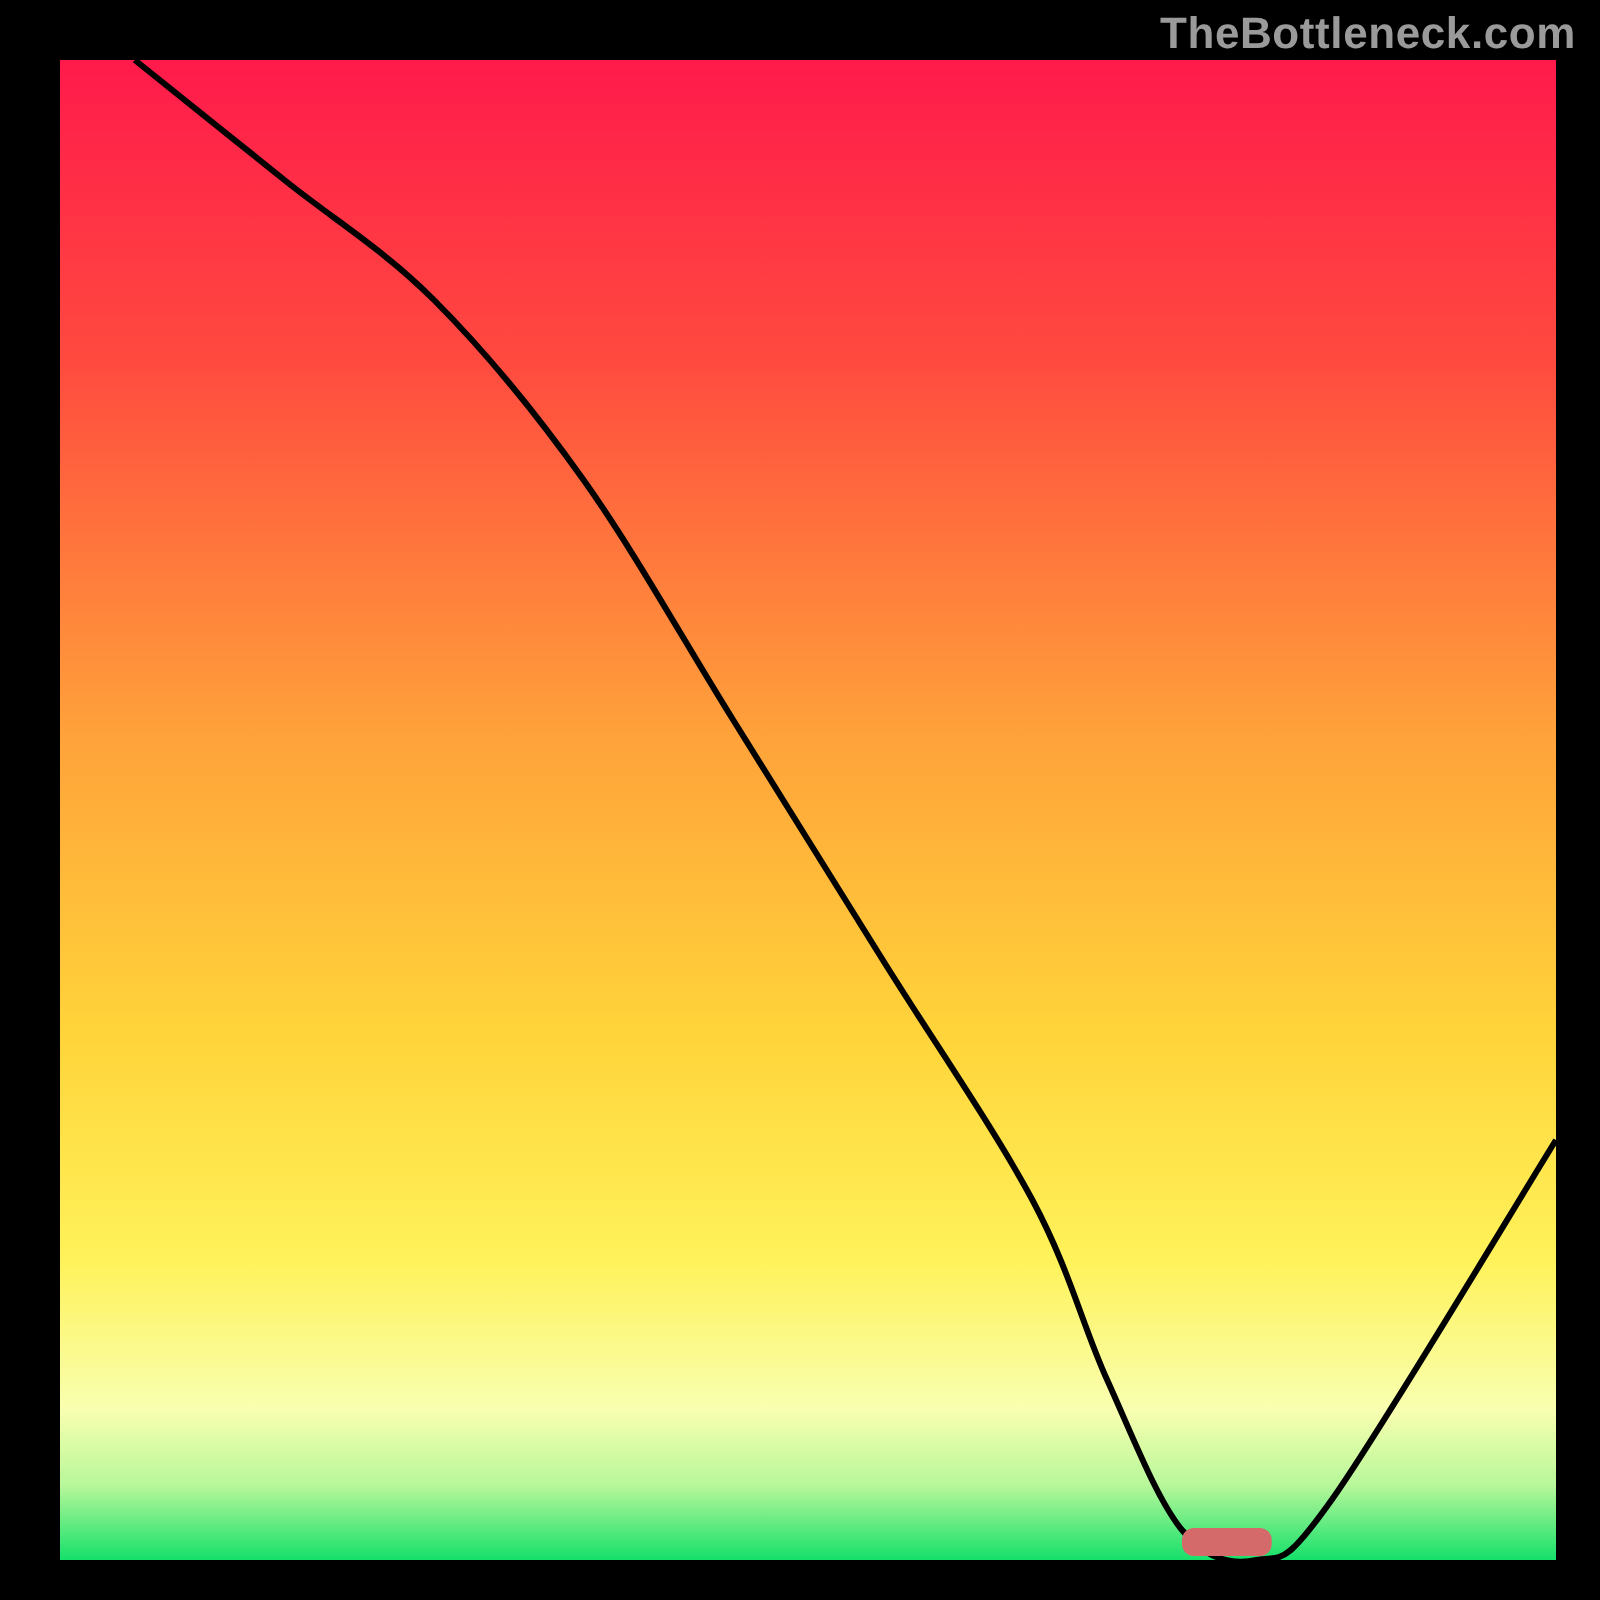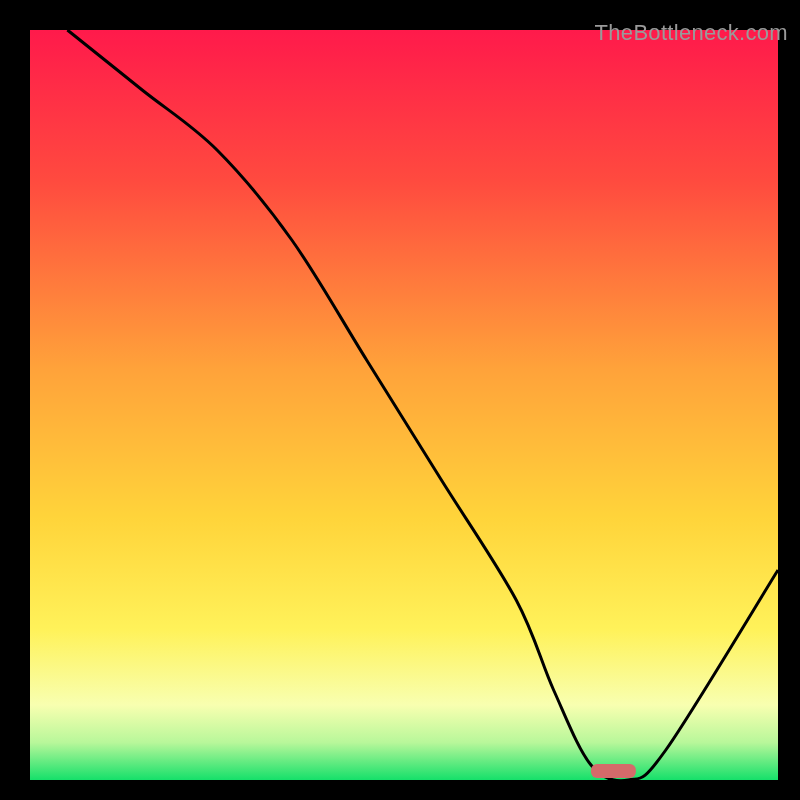--- a/index.html
+++ b/index.html
@@ -12,25 +12,25 @@
     overflow: hidden;
   }
   .outerFrame {
     position: relative;
     width: 800px;
     height: 800px;
     background: #000;
   }
   .watermark {
     position: absolute;
-    top: 20px;
+    top: 4px;
     right: 12px;
     color: #9a9a9a;
     font-size: 22px;
-    font-weight: 400;
+    font-weight: 700;
     letter-spacing: 0.3px;
     z-index: 10;
   }
   svg {
     position: absolute;
     top: 0;
     left: 0;
   }
 </style>
 </head>

